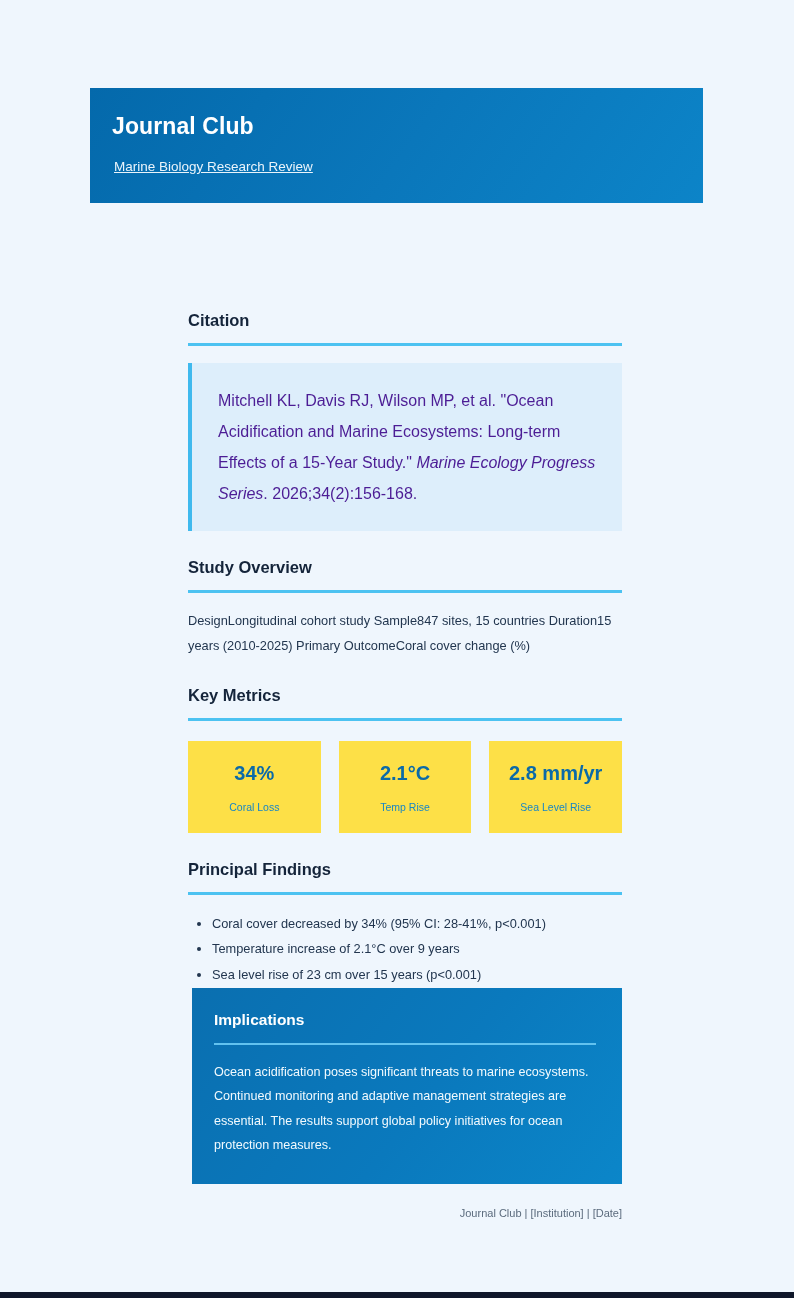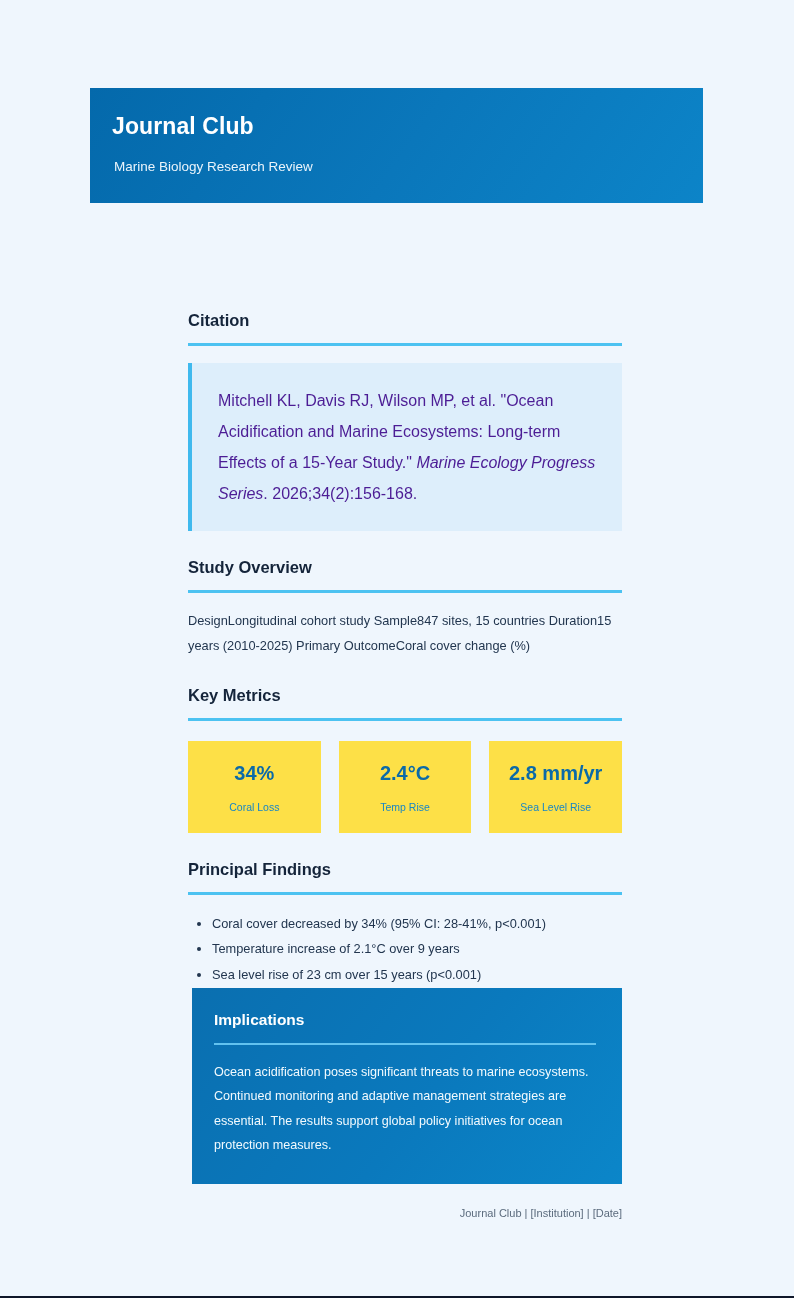--- a/index.html
+++ b/index.html
@@ -13,21 +13,21 @@
     font-family: "Liberation Sans", sans-serif;
     -webkit-font-smoothing: antialiased;
     position: relative;
     overflow: hidden;
   }
   .page {
     position: relative;
     width: 794px;
     height: 1298px;
     box-sizing: border-box;
-    border-bottom: 2px solid #0f172a;
+    border-bottom: 6px solid #0f172a;
   }
 
   
   .header {
     position: absolute;
     left: 90px;
     top: 88px;
     width: 613px;
     height: 115px;
     background: linear-gradient(125deg, #0469ab 0%, #0a77bb 52%, #0c84c8 100%);
@@ -40,20 +40,21 @@
     color: #ffffff;
     letter-spacing: 0.1px;
     margin: 0;
     line-height: 1.1;
   }
   .header-subtitle {
     font-size: 13.5px;
     color: #eaf4fb;
     margin: 20px 0 6px 2px;
     line-height: 1.2;
+    text-decoration: underline;
   }
 
   
   .content {
     position: absolute;
     left: 188px;
     top: 310px;
     width: 434px;
   }
 
@@ -207,21 +208,21 @@
 
     <div class="section">
       <h2 class="section-title">Key Metrics</h2>
       <div class="section-rule"></div>
       <div class="metrics">
         <div class="metric-card">
           <div class="metric-value">34%</div>
           <div class="metric-label">Coral Loss</div>
         </div>
         <div class="metric-card">
-          <div class="metric-value">2.4°C</div>
+          <div class="metric-value">2.1°C</div>
           <div class="metric-label">Temp Rise</div>
         </div>
         <div class="metric-card">
           <div class="metric-value">2.8 mm/yr</div>
           <div class="metric-label">Sea Level Rise</div>
         </div>
       </div>
     </div>
 
     <div class="section">

